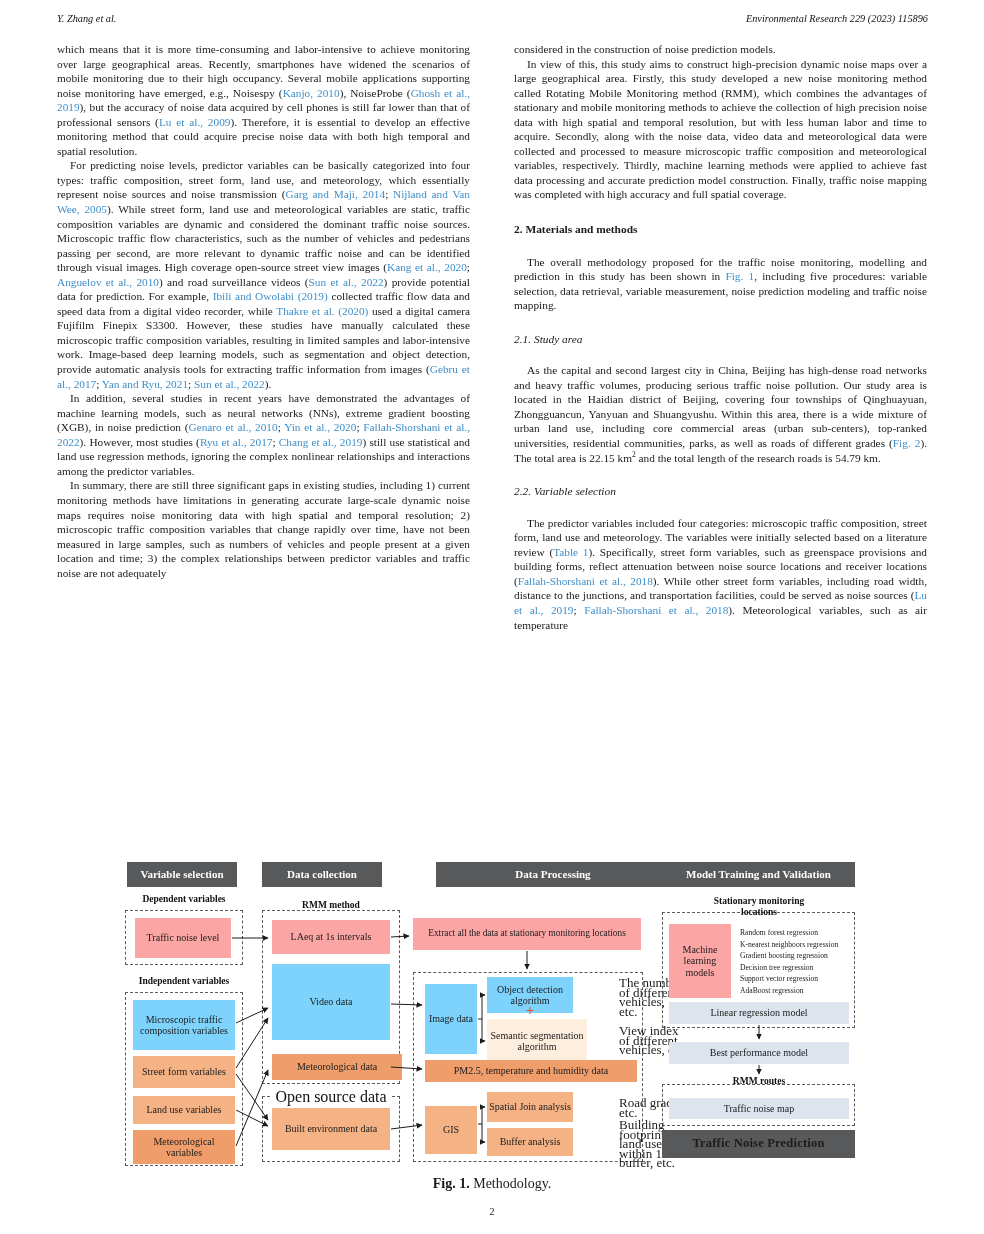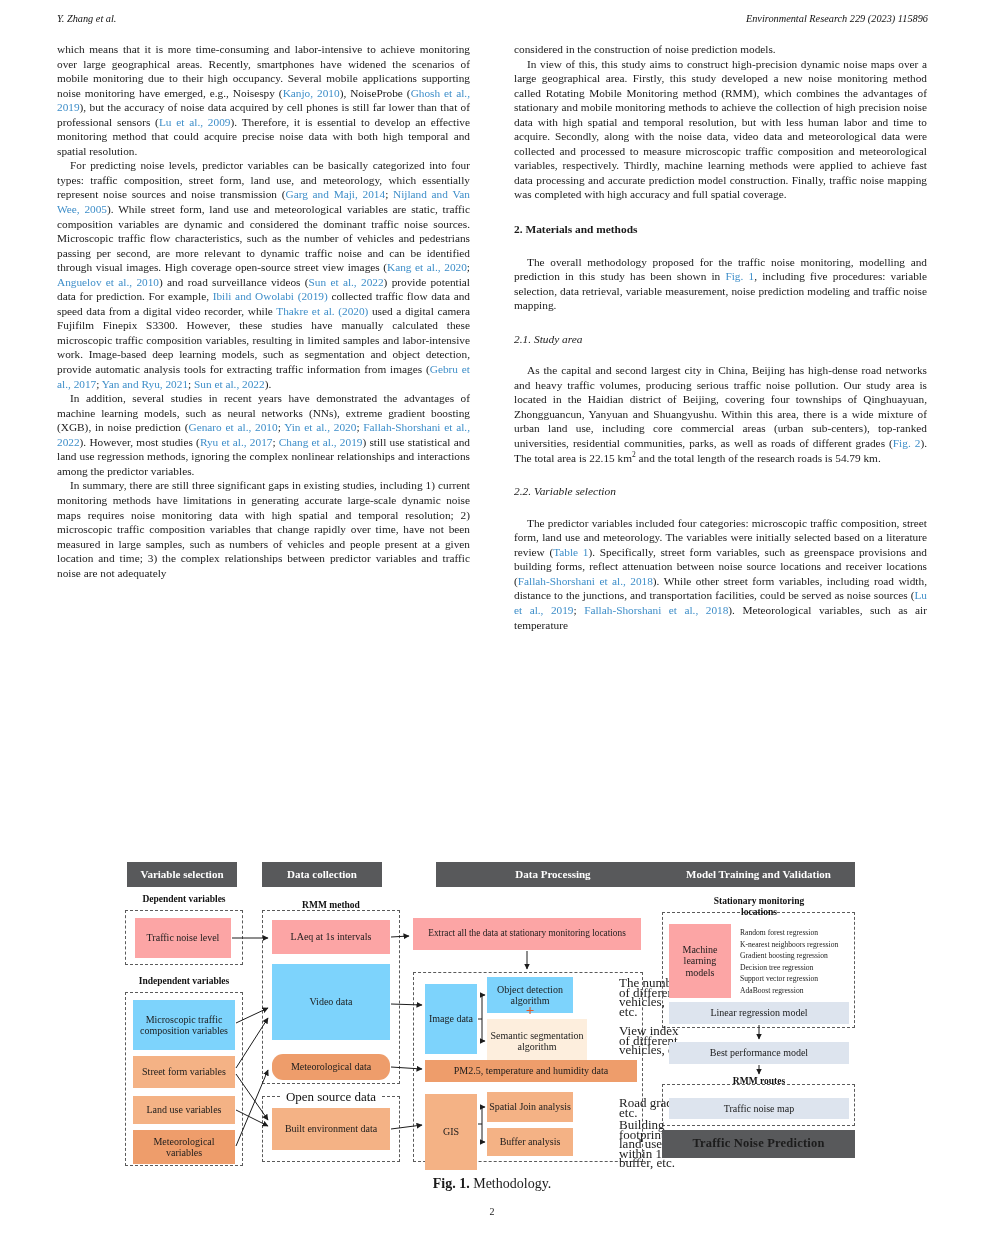--- a/index.html
+++ b/index.html
@@ -26,21 +26,21 @@
   .blue { background:#fca5a5; }
   .blue2{ background:#dde4ee; }
   .bluem{ background:#fca5a5; }
   .ol   { background:#7dd3fc; }
   .oc   { background:#fdeedd; }
   .om   { background:#f4b285; }
   .od   { background:#ee9d6b; }
   .darkbox { background:#58595b; color:#fff; font-weight:bold; font-size:12.5px; letter-spacing:.2px; }
   .dashed { position:absolute; border:1px dashed #5a5a5a; z-index:0; }
   .fig-label { position:absolute; text-align:center; font-weight:bold; font-size:9.5px; line-height:11px; z-index:2; color:#111; }
-  .fig-label.plain { font-weight:normal; font-size:13px; }
+  .fig-label.plain { font-weight:normal; font-size:16px; }
   .fig-label .bg { background:#fff; padding:0 4px; }
   .ann { position:absolute; font-size:13px; line-height:9.6px; color:#222; text-align:left; z-index:1;margin-left:40px; }
   .mllist { position:absolute; left:620px; top:69px; width:114px; font-size:7.6px; line-height:11.6px; white-space:nowrap; z-index:1; }
   .plus { position:absolute; left:401px; top:145px; width:18px; text-align:center; color:#e0582a; font-weight:bold; font-size:15px; line-height:15px; z-index:2; }
   .extract-box { font-size:9.3px; white-space:nowrap; }
   .arrows { position:absolute; left:0; top:0; z-index:1; }
 
   .fig-caption { position:absolute; top:1176px; left:0; width:984px; text-align:center; font-size:14px; }
   .fig-caption .lbl { font-weight:bold; }
   .page-num { position:absolute; top:1206px; left:0; width:984px; text-align:center; font-size:10px; }
@@ -95,30 +95,30 @@
     <div class="fig-label" style="left:607px;top:218px;width:64px;">RMM routes</div>
 
     <div class="box blue" style="left:15px;top:60px;width:96px;height:40px;">Traffic noise level</div>
     <div class="box ol" style="left:13px;top:142px;width:102px;height:50px;">Microscopic traffic composition variables</div>
     <div class="box om" style="left:13px;top:198px;width:102px;height:32px;">Street form variables</div>
     <div class="box om" style="left:13px;top:238px;width:102px;height:28px;">Land use variables</div>
     <div class="box od" style="left:13px;top:272px;width:102px;height:34px;">Meteorological variables</div>
 
     <div class="box blue" style="left:152px;top:62px;width:118px;height:34px;">LAeq at 1s intervals</div>
     <div class="box ol" style="left:152px;top:106px;width:118px;height:76px;">Video data</div>
-    <div class="box od" style="left:152px;top:196px;width:118px;height:26px;border-radius:11px;">Meteorological data</div>
+    <div class="box od" style="left:152px;top:196px;width:130px;height:26px;">Meteorological data</div>
     <div class="box om" style="left:152px;top:250px;width:118px;height:42px;">Built environment data</div>
 
     <div class="box blue extract-box" style="left:293px;top:60px;width:228px;height:32px;">Extract all the data at stationary monitoring locations</div>
     <div class="box ol" style="left:305px;top:126px;width:52px;height:70px;">Image data</div>
     <div class="box ol" style="left:367px;top:119px;width:86px;height:36px;">Object detection algorithm</div>
     <div class="box oc" style="left:367px;top:161px;width:100px;height:44px;">Semantic segmentation algorithm</div>
     <div class="plus">+</div>
     <div class="box od" style="left:305px;top:202px;width:212px;height:22px;">PM2.5, temperature and humidity data</div>
-    <div class="box om" style="left:305px;top:236px;width:52px;height:76px;">GIS</div>
+    <div class="box om" style="left:305px;top:248px;width:52px;height:48px;">GIS</div>
     <div class="box om" style="left:367px;top:234px;width:86px;height:30px;">Spatial Join analysis</div>
     <div class="box om" style="left:367px;top:270px;width:86px;height:28px;">Buffer analysis</div>
     <div class="ann" style="left:459px;top:120px;width:66px;">The number of different vehicles, etc.</div>
     <div class="ann" style="left:459px;top:168px;width:70px;">View index of different vehicles, etc.</div>
     <div class="ann" style="left:459px;top:240px;width:70px;">Road grade, etc.</div>
     <div class="ann" style="left:459px;top:262px;width:74px;">Building footprint, land use area within 100m buffer, etc.</div>
 
     <div class="box bluem" style="left:549px;top:66px;width:62px;height:74px;">Machine learning models</div>
     <div class="mllist">
       <div>Random forest regression</div>

